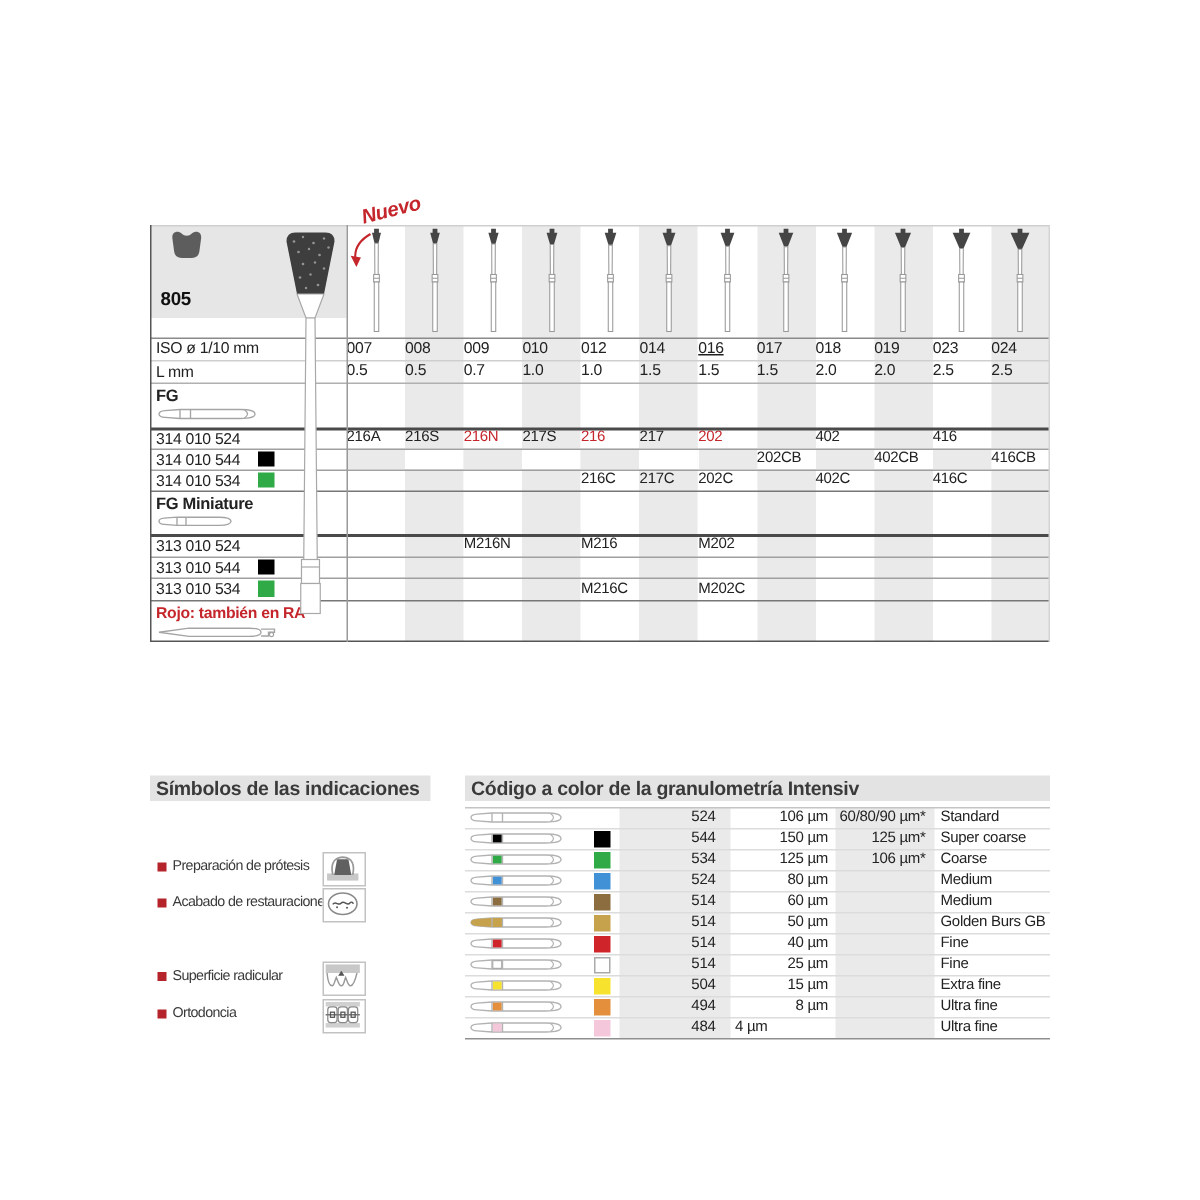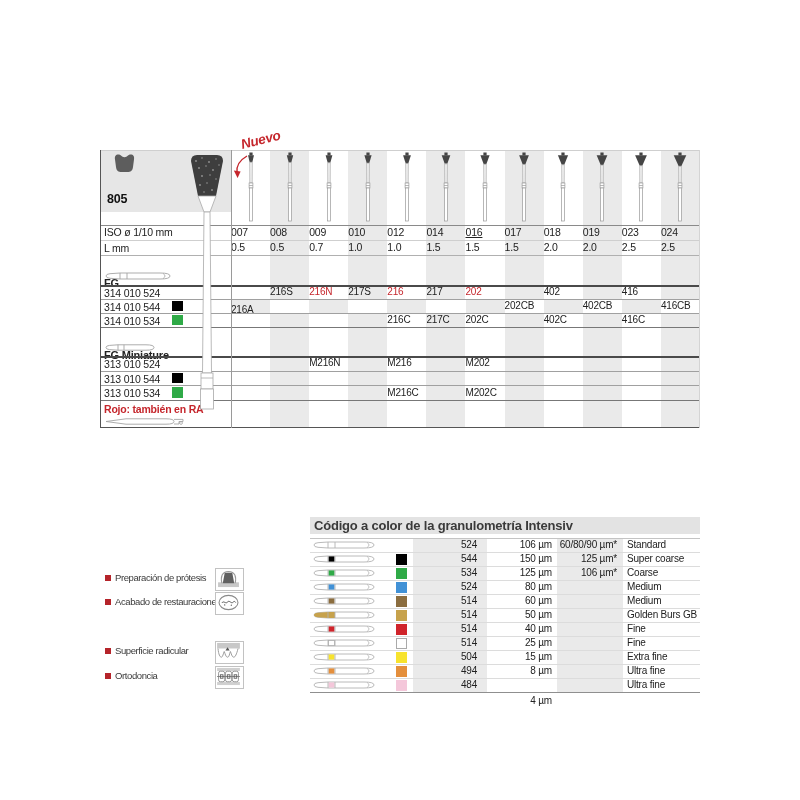--- a/index.html
+++ b/index.html
@@ -8,21 +8,21 @@
   .abs{position:absolute;}
   .cellTxt{position:absolute;font-size:10px;line-height:14px;color:#222;white-space:nowrap;}
   .red{color:#c5262c;}
   .rowLabel{position:absolute;font-size:10.5px;color:#222;line-height:14px;white-space:nowrap;}
   .secTitle{font-size:13px;font-weight:bold;color:#3a3a3a;line-height:17px;padding-left:4px;white-space:nowrap;}
   .titleBar{position:absolute;background:#e3e3e3;height:17px;}
   .symItem{position:absolute;height:21px;}
   .symLabel{position:absolute;left:15px;top:4px;font-size:9.5px;letter-spacing:-0.4px;color:#3a3a3a;white-space:nowrap;}
   .symBullet{position:absolute;left:5px;top:7px;width:6px;height:6px;background:#b5242a;}
   .iconBox{position:absolute;left:115px;top:0;width:27px;height:21px;background:#fff;border:1px solid #c2c2c2;}
-  .boldLbl{font-weight:bold;font-size:11px;margin-top:19px;}
+  .boldLbl{font-weight:bold;font-size:11px;}
   svg{display:block;}
 </style>
 </head>
 <body>
 
 <div class="page">
 
   <div class="abs" style="left:243px;top:137px;transform:rotate(-14deg);transform-origin:left bottom;
               color:#c5262c;font-weight:bold;font-style:italic;font-size:13.5px;z-index:9;">Nuevo</div>
   <svg class="abs" style="left:230px;top:155px;z-index:9;" width="22" height="26" viewBox="0 0 22 26">
@@ -247,21 +247,21 @@
       <div style="position: absolute; left: 248.25px; top: 135px; width: 39.0833px; height: 14px; background: rgb(234, 234, 234); z-index: 1;"></div>
       <div style="position: absolute; left: 287.333px; top: 135px; width: 39.0833px; height: 14px; background: rgb(255, 255, 255); z-index: 1;"></div>
       <div style="position: absolute; left: 326.417px; top: 135px; width: 39.0833px; height: 14px; background: rgb(234, 234, 234); z-index: 1;"></div>
       <div style="position: absolute; left: 365.5px; top: 135px; width: 39.0833px; height: 14px; background: rgb(255, 255, 255); z-index: 1;"></div>
       <div style="position: absolute; left: 404.583px; top: 135px; width: 39.0833px; height: 14px; background: rgb(234, 234, 234); z-index: 1;"></div>
       <div style="position: absolute; left: 443.667px; top: 135px; width: 39.0833px; height: 14px; background: rgb(255, 255, 255); z-index: 1;"></div>
       <div style="position: absolute; left: 482.75px; top: 135px; width: 39.0833px; height: 14px; background: rgb(234, 234, 234); z-index: 1;"></div>
       <div style="position: absolute; left: 521.833px; top: 135px; width: 39.0833px; height: 14px; background: rgb(255, 255, 255); z-index: 1;"></div>
       <div style="position: absolute; left: 560.917px; top: 135px; width: 39.0833px; height: 14px; background: rgb(234, 234, 234); z-index: 1;"></div>
       <div class="rowLabel" style="position: absolute; left: 4px; top: 136px; width: 120px; z-index: 3;">314 010 524</div>
-      <div class="cellTxt" style="position: absolute; left: 131px; top: 135px; width: 39.0833px; height: 14px; line-height: 14px; z-index: 3; margin-top: 18px;">216A</div>
+      <div class="cellTxt" style="position: absolute; left: 131px; top: 135px; width: 39.0833px; height: 14px; line-height: 14px; z-index: 3;">216A</div>
       <div class="cellTxt" style="position: absolute; left: 170.083px; top: 135px; width: 39.0833px; height: 28px; line-height: 14px; z-index: 3;">216S</div>
       <div class="cellTxt red" style="position: absolute; left: 209.167px; top: 135px; width: 39.0833px; height: 14px; line-height: 14px; z-index: 3;">216N</div>
       <div class="cellTxt" style="position: absolute; left: 248.25px; top: 135px; width: 39.0833px; height: 14px; line-height: 14px; z-index: 3;">217S</div>
       <div class="cellTxt red" style="position: absolute; left: 287.333px; top: 135px; width: 39.0833px; height: 14px; line-height: 14px; z-index: 3;">216</div>
       <div class="cellTxt" style="position: absolute; left: 326.417px; top: 135px; width: 39.0833px; height: 14px; line-height: 14px; z-index: 3;">217</div>
       <div class="cellTxt red" style="position: absolute; left: 365.5px; top: 135px; width: 39.0833px; height: 14px; line-height: 14px; z-index: 3;">202</div>
       <div class="cellTxt" style="position: absolute; left: 443.667px; top: 135px; width: 39.0833px; height: 14px; line-height: 14px; z-index: 3;">402</div>
       <div class="cellTxt" style="position: absolute; left: 521.833px; top: 135px; width: 39.0833px; height: 14px; line-height: 14px; z-index: 3;">416</div>
       <div style="position: absolute; left: 131px; top: 149px; width: 39.0833px; height: 14px; background: rgb(234, 234, 234); z-index: 1;"></div>
       <div style="position: absolute; left: 170.083px; top: 149px; width: 39.0833px; height: 14px; background: rgb(255, 255, 255); z-index: 1;"></div>
@@ -357,20 +357,23 @@
       <div style="position: absolute; left: 0px; top: 220.5px; width: 600px; height: 1px; background: rgb(160, 160, 160); z-index: 4;"></div>
       <div style="position: absolute; left: 0px; top: 235px; width: 600px; height: 1px; background: rgb(160, 160, 160); z-index: 4;"></div>
       <div style="position: absolute; left: 0px; top: 250px; width: 600px; height: 1px; background: rgb(119, 119, 119); z-index: 4;"></div>
       <div style="position: absolute; left: 0px; top: 276.5px; width: 600px; height: 1.5px; background: rgb(85, 85, 85); z-index: 4;"></div>
       <div style="position: absolute; left: 0px; top: 0px; width: 1px; height: 278px; background: rgb(85, 85, 85); z-index: 4;"></div>
       <div style="position: absolute; left: 131px; top: 0px; width: 1px; height: 278px; background: rgb(154, 154, 154); z-index: 4;"></div>
       <div style="position: absolute; left: 599px; top: 0px; width: 1px; height: 278px; background: rgb(212, 212, 212); z-index: 4;"></div>
     </div>
 
   <div class="abs" style="left:100px;top:517px;width:190px;height:190px;">
+    <div class="titleBar" style="left:0;top:0;width:187px;">
+      <div class="secTitle">Símbolos de las indicaciones</div>
+    </div>
 
 
     <div class="symItem" style="left:0;top:50.6px;width:190px;">
       <span class="symBullet"></span>
       <span class="symLabel">Preparación de prótesis</span>
       <span class="iconBox">
         <svg width="25" height="19" viewBox="0 0 26 20">
           <rect x="2" y="14" width="22" height="5" fill="#c8c8c8"></rect>
           <path d="M9,4 L17,4 L19,15 L7,15 Z" fill="#606060"></path>
           <path d="M6,15 C4.5,8 6,3 13,2.6 C20,3 21.5,8 20,15" fill="none" stroke="#999" stroke-width="1.2"></path>
@@ -577,20 +580,20 @@
           <svg width="66" height="12" viewBox="0 0 66 12">
       <path d="M2,6 Q2,4 6,3.7 L16,3 L52,3 Q62,3 62,6 Q62,9 52,9 L16,9 L6,8.3 Q2,8 2,6 Z" fill="#fff" stroke="#b2b2b2" stroke-width="0.9"></path>
       <rect x="16.5" y="3.4" width="6" height="5.2" fill="#f4c7da"></rect>
       <line x1="16" y1="3" x2="16" y2="9" stroke="#b2b2b2" stroke-width="0.9"></line>
       <line x1="23" y1="3" x2="23" y2="9" stroke="#b2b2b2" stroke-width="0.9"></line>
       <path d="M55,3.4 Q59,6 55,8.6" fill="none" stroke="#b2b2b2" stroke-width="0.8"></path>
     </svg>
         </div>
         <div style="position: absolute; left: 86px; top: 141.5px; width: 11px; height: 11px; background: rgb(244, 199, 218);"></div>
         <div style="position: absolute; left: 103px; top: 140px; width: 64px; height: 14px; line-height: 14px; font-size: 10px; text-align: right; white-space: nowrap;">484</div>
-        <div style="position: absolute; left: 180px; top: 156px; width: 62px; height: 14px; line-height: 14px; font-size: 10px; text-align: right; white-space: nowrap;">4 µm</div>
+        <div style="position: absolute; left: 180px; top: 140px; width: 62px; height: 14px; line-height: 14px; font-size: 10px; text-align: left; white-space: nowrap;">4 µm</div>
         <div style="position: absolute; left: 317px; top: 140px; width: 72px; height: 14px; line-height: 14px; font-size: 10px; text-align: left; white-space: nowrap;">Ultra fine</div>
         <div style="position: absolute; left: 0px; top: 0px; width: 390px; height: 1px; background: rgb(196, 196, 196);"></div>
         <div style="position: absolute; left: 0px; top: 154px; width: 390px; height: 1px; background: rgb(143, 143, 143);"></div>
       </div>
   </div>
 
 </div>
 
 </body></html>

